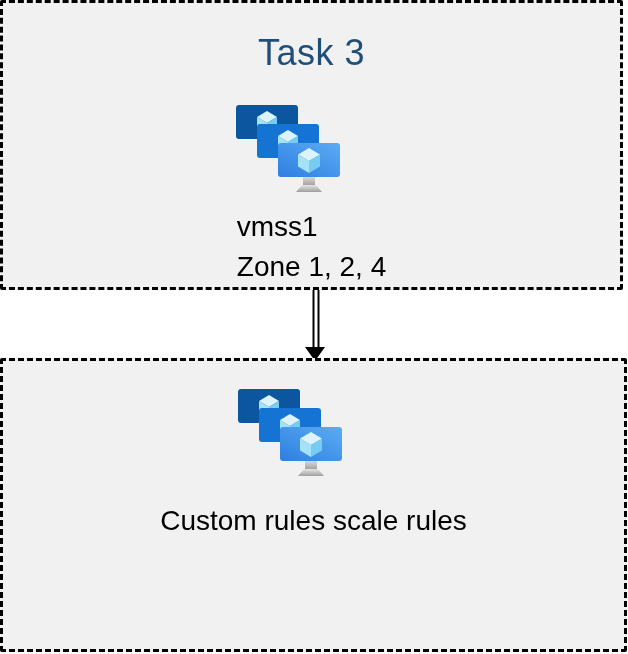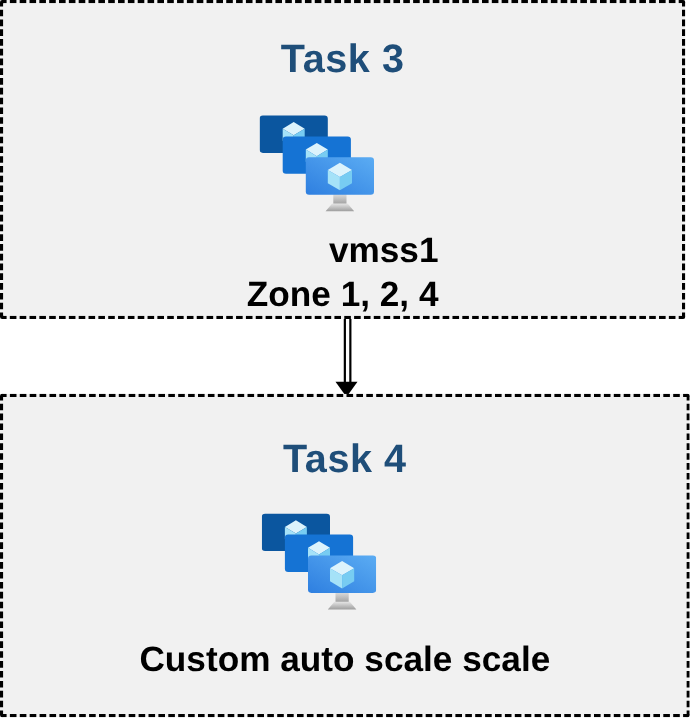--- a/index.html
+++ b/index.html
@@ -18,21 +18,20 @@
   .task-box {
     position: absolute;
     left: 0;
     box-sizing: border-box;
     background: #f1f1f1;
     border: 3px dashed #000000;
     border-radius: 2px;
     display: flex;
     flex-direction: column;
     align-items: center;
-    font-weight: bold;
   }
   #task3-box {
     top: 0;
     width: 623px;
     height: 290px;
   }
   #task4-box {
     top: 358px;
     width: 627px;
     height: 294px;
@@ -45,22 +44,22 @@
   }
   #task3-box .task-title { margin-top: 28px; }
   #task4-box .task-title { margin-top: 34px; }
   .vmss-icon {
     display: block;
     transform: translateX(-24px);
   }
   #task3-box .vmss-icon { margin-top: 28px; }
   #task4-box .vmss-icon { margin-top: 26px; }
   .task-label {
-    text-align: right;
-    font-size: 32px;
+    text-align: left;
+    font-size: 28px;
     line-height: 40px;
     color: #000000;
   }
   #task3-box .task-label { margin-top: 12px; }
   #task4-box .task-label { margin-top: 22px; }
   .connector {
     position: absolute;
     left: 302px;
     top: 290px;
     width: 26px;
@@ -122,22 +121,21 @@
     </div>
   </div>
 
   <svg class="connector" viewBox="0 0 26 72">
     <line x1="11.5" y1="0" x2="11.5" y2="58" stroke="#000000" stroke-width="2"></line>
     <line x1="16.5" y1="0" x2="16.5" y2="58" stroke="#000000" stroke-width="2"></line>
     <polygon points="3,57 23,57 13,71" fill="#000000"></polygon>
   </svg>
 
   <div id="task4-box" class="task-box">
-    <div class="task-title">Task 4</div>
     <svg class="vmss-icon" viewBox="0 0 104 92" width="104" height="92">
       <use href="#vmss"></use>
     </svg>
     <div class="task-label">
-      <div>Custom auto scale scale</div>
+      <div>Custom rules scale rules</div>
     </div>
   </div>
 
 </div>
 
 </body></html>

